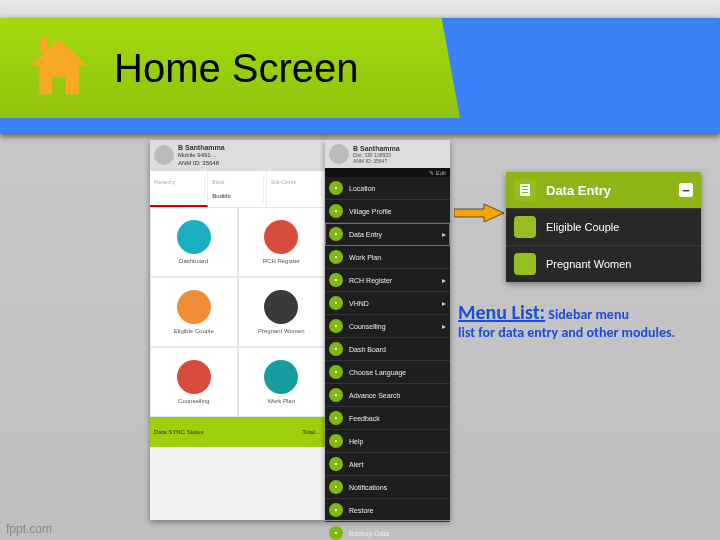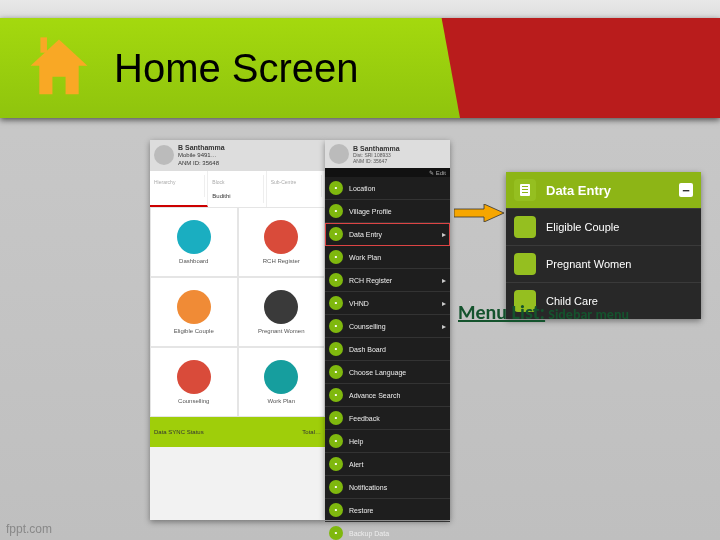--- a/index.html
+++ b/index.html
@@ -9,22 +9,22 @@
     background: linear-gradient(to bottom, #e8e8e8 0%, #d0d0d0 8%, #c8c8c8 15%, #bfbfbf 100%);
     font-family: Arial, sans-serif;
     position: relative;
     overflow: hidden;
   }
 
   
   .banner {
     position: absolute;
     top: 18px; left: 0;
-    width: 720px; height: 100px;
-    background: #b91c1c;
+    width: 720px; height: 116px;
+    background: #3b82f6;
     box-shadow: 0 2px 6px rgba(0,0,0,0.6);
   }
   .banner-green {
     position: absolute;
     left: 0; top: 0;
     width: 460px; height: 100px;
     background: linear-gradient(to bottom, #a4d90e, #8fc40d);
     clip-path: polygon(0 0, 96% 0, 100% 100%, 0 100%);
     display: flex;
     align-items: center;
@@ -41,21 +41,21 @@
     font-weight: normal;
     color: #000;
   }
 
   
   .callout {
     position: absolute;
     left: 458px; top: 300px;
     width: 235px;
     font-family: Calibri, Arial, sans-serif;
-    color: #14532d;
+    color: #1d4ed8;
   }
   .callout .lead {
     font-size: 20px;
     font-weight: bold;
     text-decoration: underline;
   }
   .callout .tail, .callout .body {
     font-size: 14px;
     font-weight: bold;
   }
@@ -412,24 +412,21 @@
   </div>
   <div id="popout-list">
       <div class="row sub">
         <div class="ic"></div>
         <span>Eligible Couple</span>
       </div>
       <div class="row sub">
         <div class="ic"></div>
         <span>Pregnant Women</span>
       </div>
-      <div class="row sub">
-        <div class="ic"></div>
-        <span>Child Care</span>
-      </div>
     </div>
 </div>
 
 <div class="callout">
   <span class="lead">Menu List:</span><span class="tail"> Sidebar menu</span>
+  <div class="body">list for data entry and other modules.</div>
 </div>
 
 <div class="credit">fppt.com</div>
 
 </body></html>

